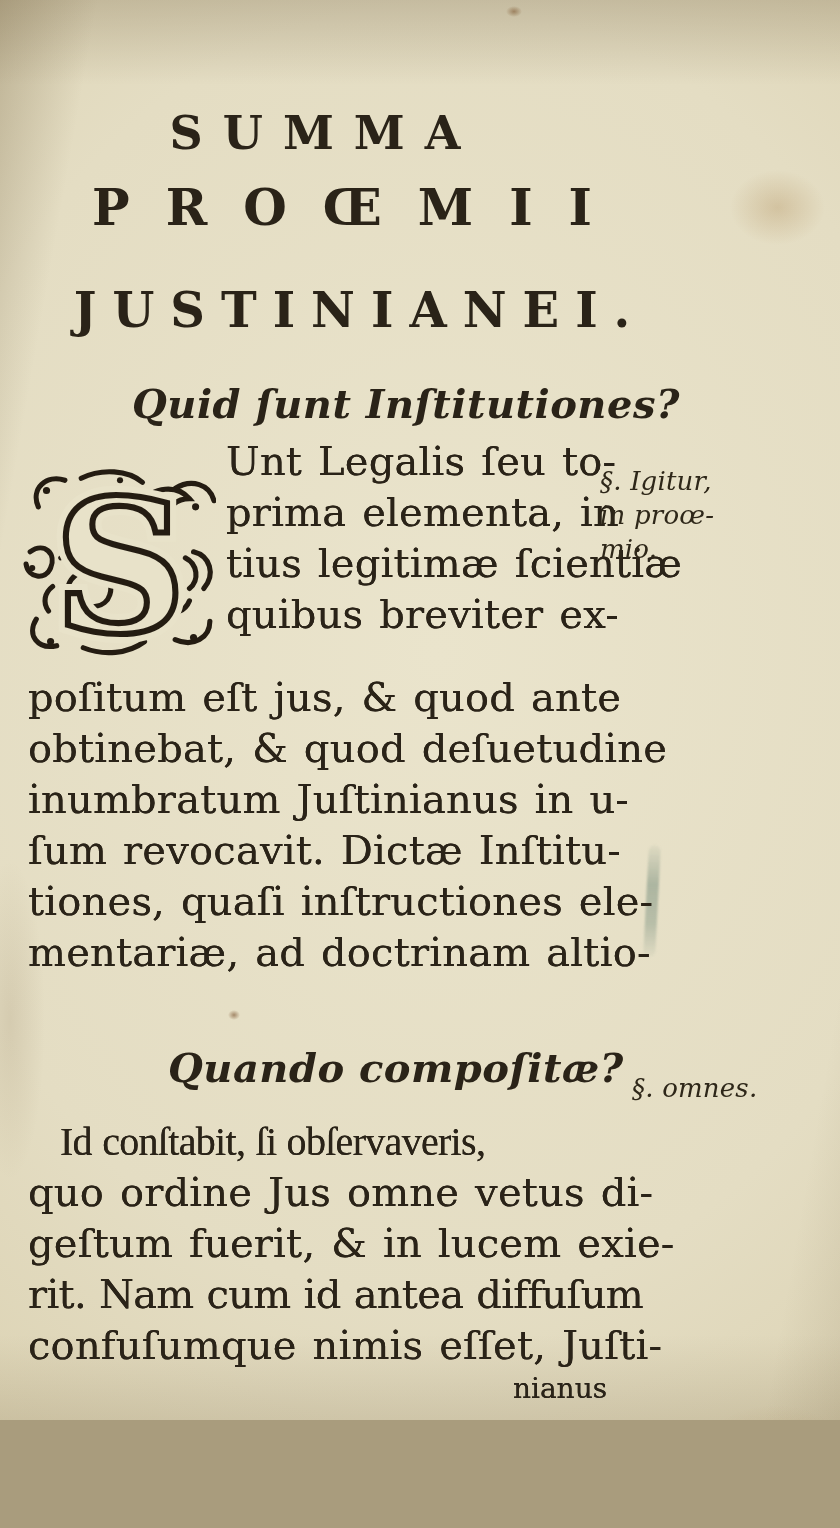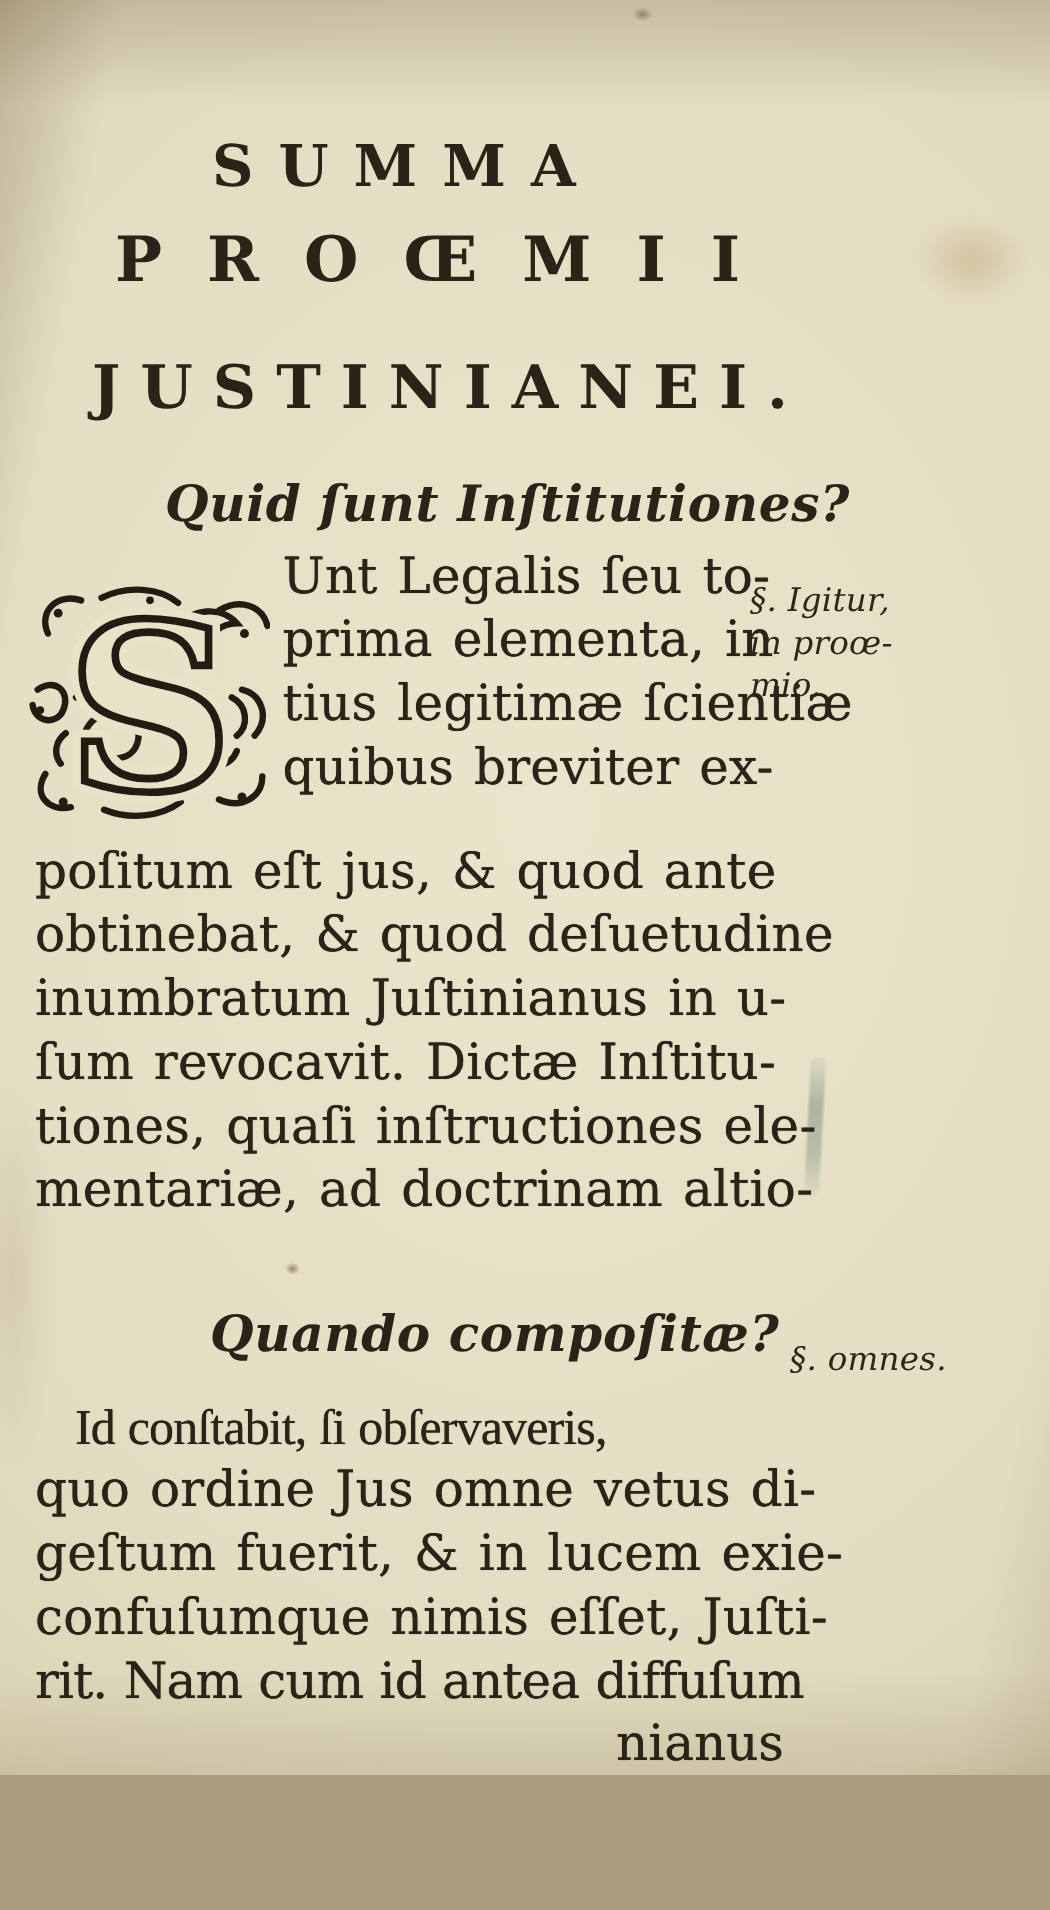--- a/index.html
+++ b/index.html
@@ -31,21 +31,21 @@
   .p1a{position:absolute;top:436px;left:226px;}
   .p1b{position:absolute;top:672px;left:28px;}
   .p2 {position:absolute;top:1116px;left:28px;}
   .indent{padding-left:32px;font-family:Liberation Serif, serif;}
   .tight{letter-spacing:-.7px;word-spacing:1px;}
 
   .margin-note{position:absolute;font-style:italic;font-size:26px;line-height:34px;letter-spacing:.2px;color:#2e2719;}
   .mn1{top:464px;left:600px;}
   .mn2{top:1071px;left:632px;white-space:nowrap;}
 
-  .catchword{position:absolute;top:1372px;left:470px;width:180px;text-align:center;font-size:40px;text-shadow:0 0 .6px currentColor;}
+  .catchword{position:absolute;top:1372px;left:470px;width:180px;text-align:center;font-size:28px;text-shadow:0 0 .6px currentColor;}
 
   .dropcap{position:absolute;top:466px;left:22px;width:194px;height:194px;}
 
   .stain{position:absolute;pointer-events:none;border-radius:50%;}
   .stain-a{top:170px;left:730px;width:95px;height:75px;background:radial-gradient(closest-side, rgba(160,118,60,.26), rgba(160,118,60,0));}
   .stain-b{top:6px;left:506px;width:16px;height:11px;background:radial-gradient(closest-side, rgba(120,80,40,.55), rgba(120,80,40,0));}
   .stain-c{top:1405px;right:-20px;width:170px;height:130px;background:radial-gradient(closest-side, rgba(160,120,64,.22), rgba(160,120,64,0));}
   .stain-d{top:1440px;left:430px;width:10px;height:9px;background:radial-gradient(closest-side, rgba(70,50,25,.6), rgba(70,50,25,0));}
   .stain-e{top:1010px;left:228px;width:12px;height:10px;background:radial-gradient(closest-side, rgba(110,66,30,.55), rgba(110,66,30,0));}
   .stain-f{top:860px;left:-25px;width:70px;height:320px;border-radius:40%;background:radial-gradient(closest-side, rgba(120,95,60,.14), rgba(120,95,60,0));}
@@ -129,18 +129,18 @@
   </div>
 
   <div class="heading h2">Quando compoſitæ?</div>
 
   <div class="margin-note mn2">§. omnes.</div>
 
   <div class="p2">
     <div class="bodyline indent tight">Id conſtabit, ſi obſervaveris,</div>
     <div class="bodyline">quo ordine Jus omne vetus di-</div>
     <div class="bodyline">geſtum fuerit, &amp; in lucem exie-</div>
+    <div class="bodyline tight">rit.  Nam cum id antea diffuſum</div>
     <div class="bodyline">confuſumque nimis eſſet, Juſti-</div>
-    <div class="bodyline tight">rit.  Nam cum id antea diffuſum</div>
   </div>
 
   <div class="catchword">nianus</div>
 </div>
 
 </body></html>

